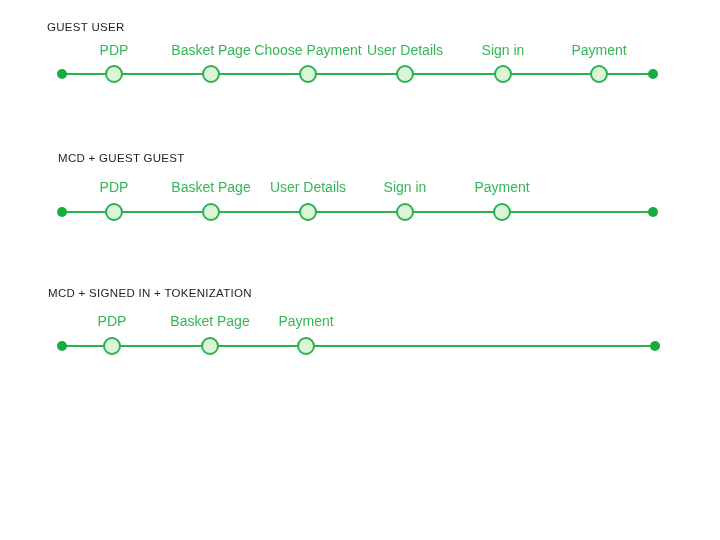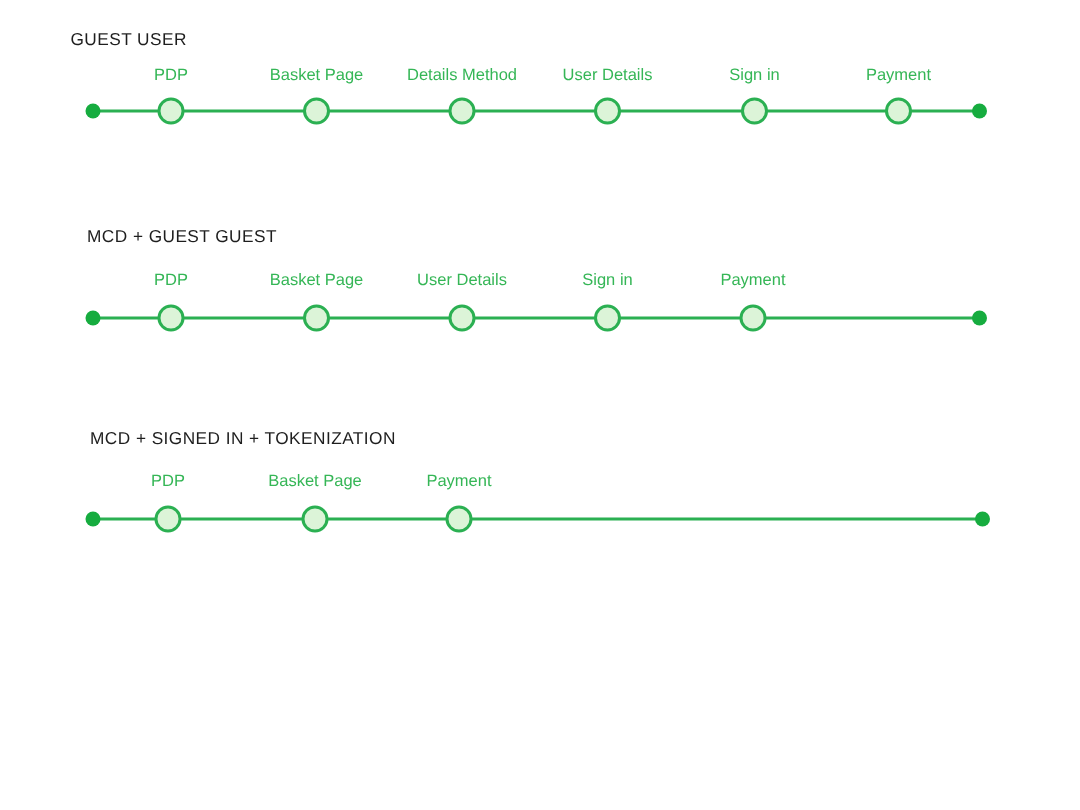--- a/index.html
+++ b/index.html
@@ -32,42 +32,42 @@
   .step-circle{
     position:absolute;
     width:14px;height:14px;
     border-radius:50%;
     border-style:solid;
     border-width:2.5px;
     box-sizing:content-box;
   }
   .step-label{
     position:absolute;
-    font-size:11px;
+    font-size:14px;
     line-height:12px;
     white-space:nowrap;
     transform:translateX(-50%);
     text-align:right;
   }
 </style>
 </head>
 <body>
 
 <div class="canvas" style="background: rgb(255, 255, 255);">
     <div>
       <div class="timeline-title" style="left: 47px; top: 20px; color: rgb(30, 30, 30);">GUEST USER</div>
       <div class="timeline-line" style="left: 62px; top: 73px; width: 591px; background: rgb(43, 176, 82);"></div>
       <div class="endpoint-dot" style="left: 57px; top: 69px; background: rgb(22, 172, 63);"></div>
       <div class="endpoint-dot" style="left: 648px; top: 69px; background: rgb(22, 172, 63);"></div>
       <div class="step-circle" style="left: 104.5px; top: 64.5px; border-color: rgb(43, 176, 82); background: rgb(220, 244, 216);"></div>
       <div class="step-label" style="left: 114px; top: 44px; color: rgb(53, 182, 86);">PDP</div>
       <div class="step-circle" style="left: 201.5px; top: 64.5px; border-color: rgb(43, 176, 82); background: rgb(220, 244, 216);"></div>
       <div class="step-label" style="left: 211px; top: 44px; color: rgb(53, 182, 86);">Basket Page</div>
       <div class="step-circle" style="left: 298.5px; top: 64.5px; border-color: rgb(43, 176, 82); background: rgb(220, 244, 216);"></div>
-      <div class="step-label" style="left: 308px; top: 44px; color: rgb(53, 182, 86);">Details Method</div>
+      <div class="step-label" style="left: 308px; top: 44px; color: rgb(53, 182, 86);">Choose Payment</div>
       <div class="step-circle" style="left: 395.5px; top: 64.5px; border-color: rgb(43, 176, 82); background: rgb(220, 244, 216);"></div>
       <div class="step-label" style="left: 405px; top: 44px; color: rgb(53, 182, 86);">User Details</div>
       <div class="step-circle" style="left: 493.5px; top: 64.5px; border-color: rgb(43, 176, 82); background: rgb(220, 244, 216);"></div>
       <div class="step-label" style="left: 503px; top: 44px; color: rgb(53, 182, 86);">Sign in</div>
       <div class="step-circle" style="left: 589.5px; top: 64.5px; border-color: rgb(43, 176, 82); background: rgb(220, 244, 216);"></div>
       <div class="step-label" style="left: 599px; top: 44px; color: rgb(53, 182, 86);">Payment</div>
     </div>
     <div>
       <div class="timeline-title" style="left: 58px; top: 151px; color: rgb(30, 30, 30);">MCD + GUEST GUEST</div>
       <div class="timeline-line" style="left: 62px; top: 211px; width: 591px; background: rgb(43, 176, 82);"></div>
@@ -78,21 +78,21 @@
       <div class="step-circle" style="left: 201.5px; top: 202.5px; border-color: rgb(43, 176, 82); background: rgb(220, 244, 216);"></div>
       <div class="step-label" style="left: 211px; top: 181px; color: rgb(53, 182, 86);">Basket Page</div>
       <div class="step-circle" style="left: 298.5px; top: 202.5px; border-color: rgb(43, 176, 82); background: rgb(220, 244, 216);"></div>
       <div class="step-label" style="left: 308px; top: 181px; color: rgb(53, 182, 86);">User Details</div>
       <div class="step-circle" style="left: 395.5px; top: 202.5px; border-color: rgb(43, 176, 82); background: rgb(220, 244, 216);"></div>
       <div class="step-label" style="left: 405px; top: 181px; color: rgb(53, 182, 86);">Sign in</div>
       <div class="step-circle" style="left: 492.5px; top: 202.5px; border-color: rgb(43, 176, 82); background: rgb(220, 244, 216);"></div>
       <div class="step-label" style="left: 502px; top: 181px; color: rgb(53, 182, 86);">Payment</div>
     </div>
     <div>
-      <div class="timeline-title" style="left: 60px; top: 286px; color: rgb(30, 30, 30);">MCD + SIGNED IN + TOKENIZATION</div>
+      <div class="timeline-title" style="left: 48px; top: 286px; color: rgb(30, 30, 30);">MCD + SIGNED IN + TOKENIZATION</div>
       <div class="timeline-line" style="left: 62px; top: 345px; width: 593px; background: rgb(43, 176, 82);"></div>
       <div class="endpoint-dot" style="left: 57px; top: 341px; background: rgb(22, 172, 63);"></div>
       <div class="endpoint-dot" style="left: 650px; top: 341px; background: rgb(22, 172, 63);"></div>
       <div class="step-circle" style="left: 102.5px; top: 336.5px; border-color: rgb(43, 176, 82); background: rgb(220, 244, 216);"></div>
       <div class="step-label" style="left: 112px; top: 315px; color: rgb(53, 182, 86);">PDP</div>
       <div class="step-circle" style="left: 200.5px; top: 336.5px; border-color: rgb(43, 176, 82); background: rgb(220, 244, 216);"></div>
       <div class="step-label" style="left: 210px; top: 315px; color: rgb(53, 182, 86);">Basket Page</div>
       <div class="step-circle" style="left: 296.5px; top: 336.5px; border-color: rgb(43, 176, 82); background: rgb(220, 244, 216);"></div>
       <div class="step-label" style="left: 306px; top: 315px; color: rgb(53, 182, 86);">Payment</div>
     </div>

